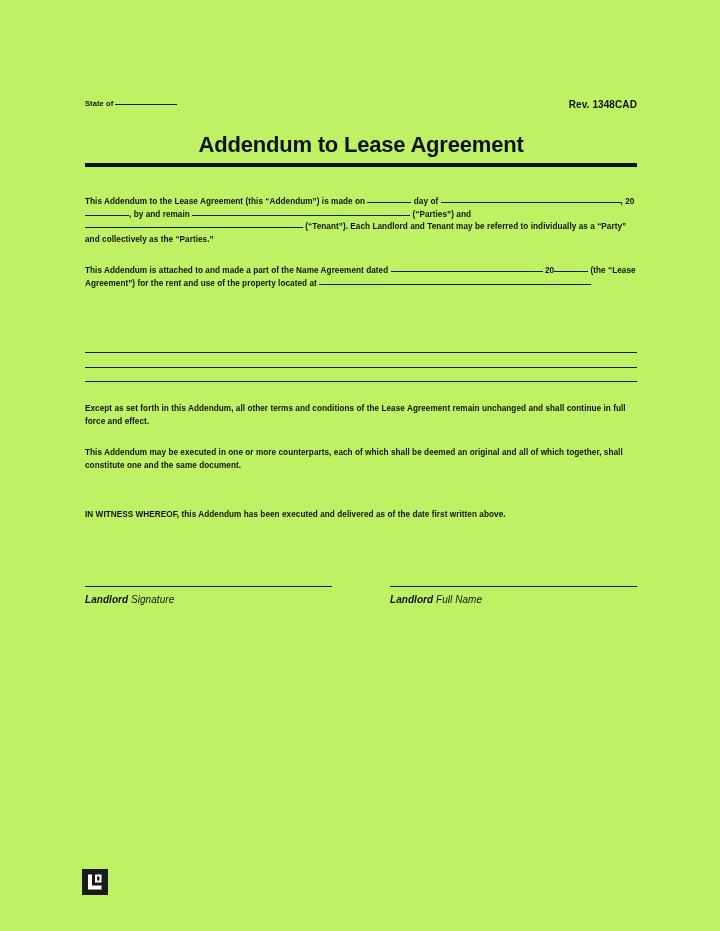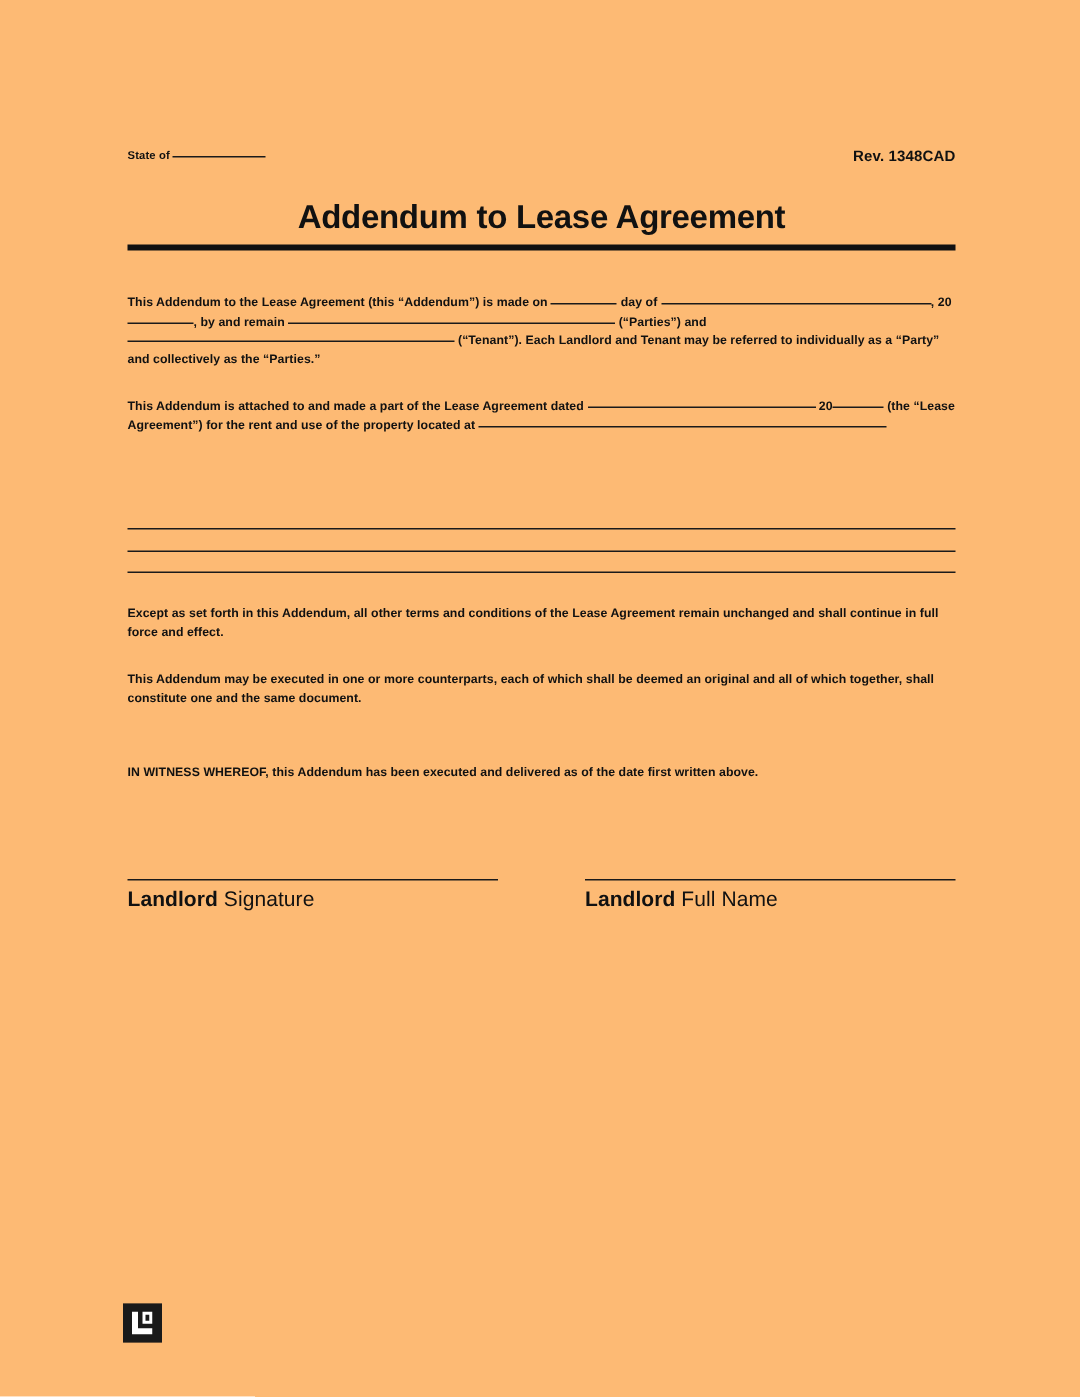--- a/index.html
+++ b/index.html
@@ -9,21 +9,21 @@
   }
   body {
     font-family: "Liberation Sans", sans-serif;
     color: #111111;
     -webkit-font-smoothing: antialiased;
   }
   .page {
     position: relative;
     width: 720px;
     height: 931px;
-    background: #fdba74;
+    background: #bef264;
     overflow: hidden;
   }
   .sheet {
     position: absolute;
     left: 85px;
     top: 0;
     width: 552px;
     height: 931px;
   }
 
@@ -141,24 +141,25 @@
   .sig-col {
     width: 247px;
   }
   .sig-rule {
     width: 247px;
     height: 0;
     border-bottom: 1.8px solid #1a1a1a;
   }
   .sig-label {
     margin-top: 7px;
-    font-size: 14px;
+    font-size: 10px;
     line-height: 11px;
     letter-spacing: 0.05px;
     white-space: nowrap;
+    font-style: italic;
   }
   .sig-label .who {
     font-weight: bold;
   }
   .sig-label .what {
     font-weight: normal;
   }
 
   
   .logo {
@@ -194,21 +195,21 @@
       <span>day of</span>
       <span class="fill w-xl"></span>,
       <span>20</span><span class="fill w-sm"></span><span>, by and remain</span>
       <span class="fill w-xxl"></span>
       <span>(“Parties”) and</span>
       <span class="fill w-xxl"></span>
       <span>(“Tenant”). Each Landlord and Tenant may be referred to individually as a “Party” and collectively as the “Parties.”</span>
     </div>
 
     <div class="para p2">
-      <span>This Addendum is attached to and made a part of the Lease Agreement dated</span>
+      <span>This Addendum is attached to and made a part of the Name Agreement dated</span>
       <span class="fill w-lg"></span>
       <span>20</span><span class="fill w-xs"></span>
       <span>(the “Lease Agreement”) for the rent and use of the property located at</span>
       <span class="fill" style="width:272px; margin-top:3px;"></span>
     </div>
 
 
     <div class="blank-lines">
       <div class="blank-line"></div>
       <div class="blank-line"></div>

